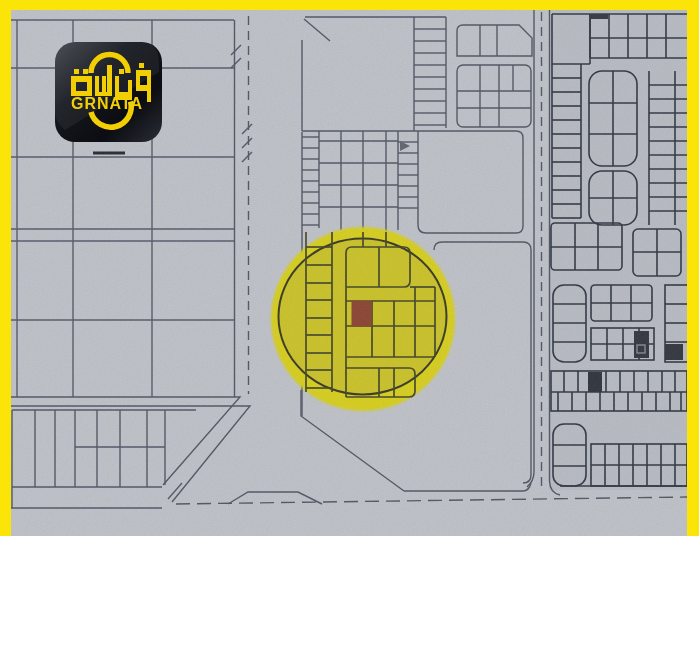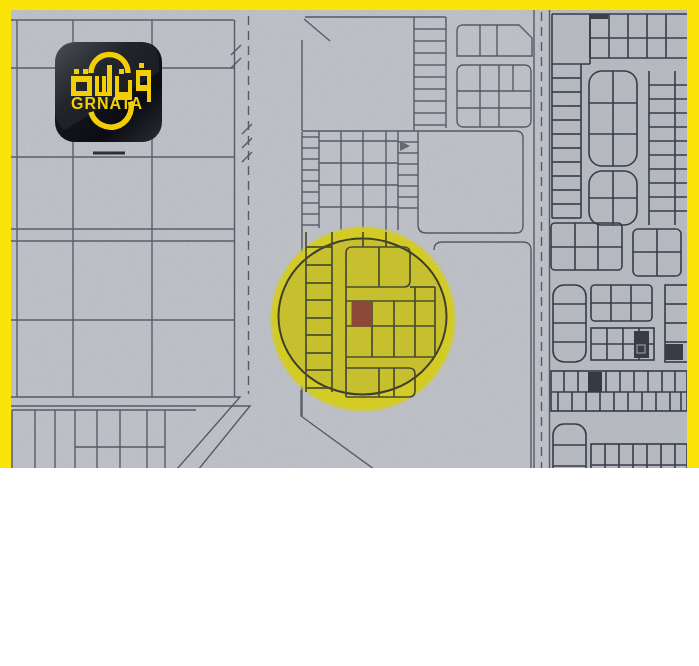--- a/index.html
+++ b/index.html
@@ -1,16 +1,16 @@
 <!DOCTYPE html>
 <html><head>
 <meta charset="utf-8">
 <style>
 html,body{margin:0;padding:0;background:#fff;}
-#wrap{width:699px;height:468px;position:relative;overflow:hidden;font-family:"Liberation Sans",sans-serif;}
+#wrap{width:699px;height:536px;position:relative;overflow:hidden;font-family:"Liberation Sans",sans-serif;}
 svg{display:block;}
 .l1{stroke:#4e5563;stroke-width:1.4;fill:none;stroke-linecap:butt;}
 .l2{stroke:#49505e;stroke-width:1.4;fill:none;stroke-linecap:butt;}
 .l3{stroke:#242b37;stroke-width:1.6;fill:none;stroke-linecap:butt;}
 .ld{stroke:#3b3e1a;stroke-width:1.7;fill:none;stroke-linecap:butt;}
 </style>
 </head>
 <body>
 <div id="wrap">
 <svg width="699" height="666" viewBox="0 0 699 666" xmlns="http://www.w3.org/2000/svg">

